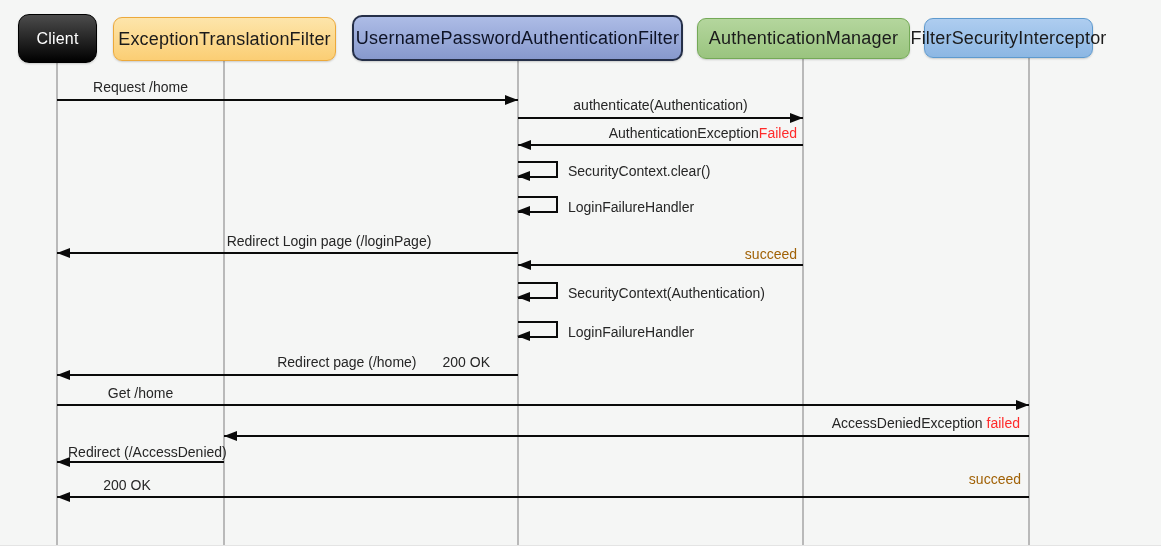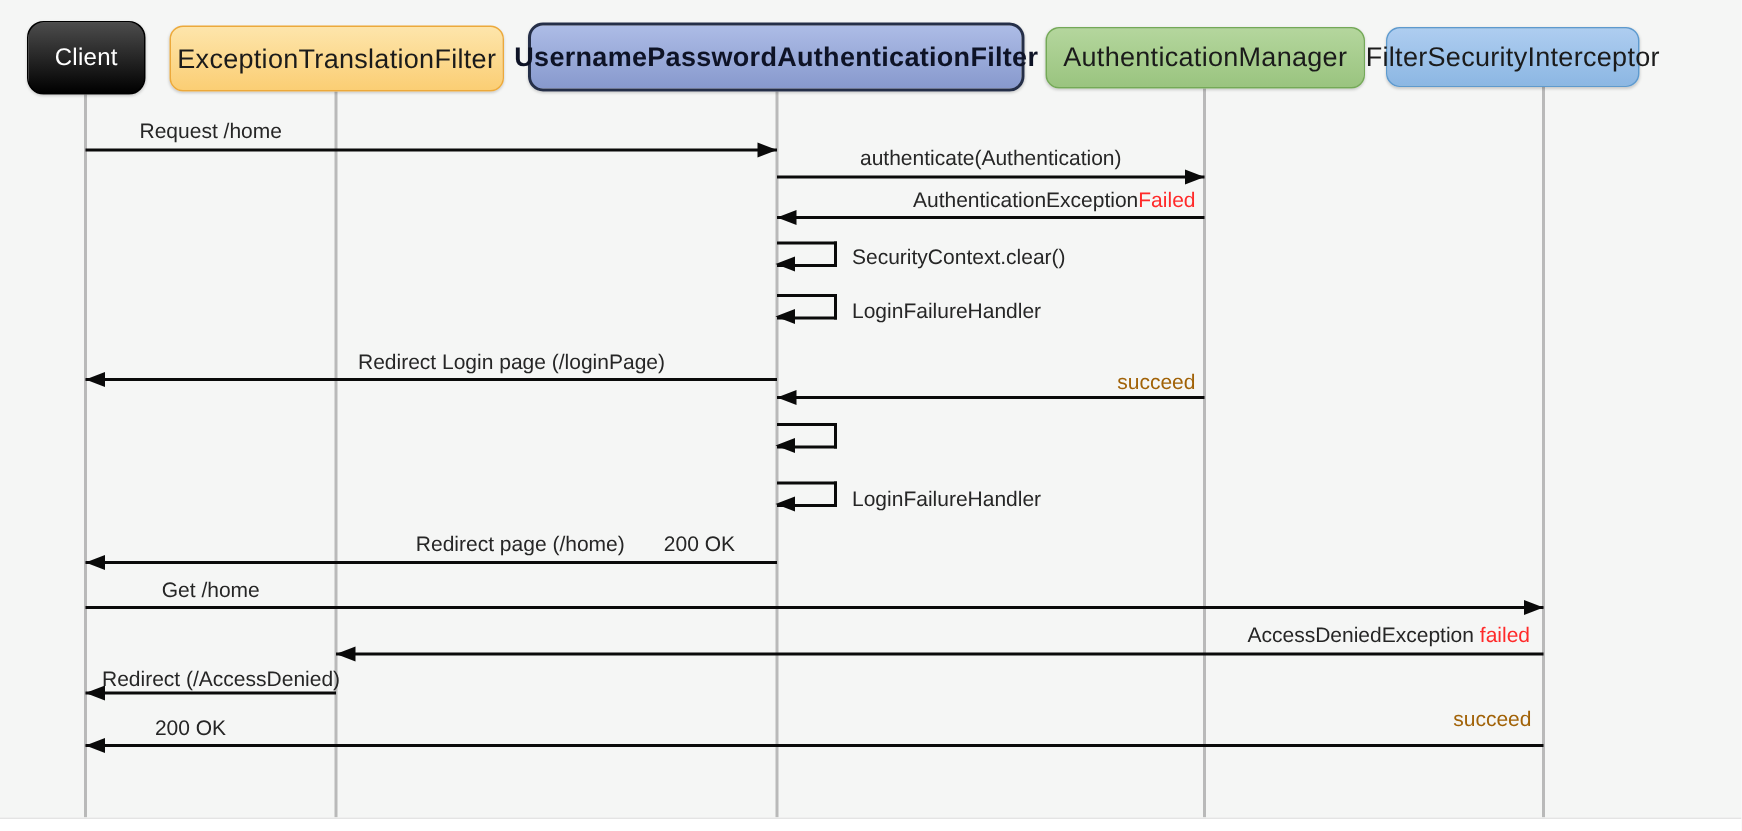--- a/index.html
+++ b/index.html
@@ -34,21 +34,21 @@
     left: 113px; top: 17px; width: 223px; height: 44px;
     background: linear-gradient(#fde5ab, #fbce74);
     border: 1px solid #eca93b;
     border-radius: 9px;
   }
   .actor-upaf {
     left: 352px; top: 15px; width: 331px; height: 46px;
     background: linear-gradient(#adbce6, #8799cd);
     border: 2px solid #252f48;
     border-radius: 10px;
-    font-weight: 700; color: #0e1326;
+    font-weight: 400; color: #0e1326;
   }
   .actor-am {
     left: 697px; top: 18px; width: 213px; height: 41px;
     background: linear-gradient(#b4d69d, #9ac47f);
     border: 1px solid #74a957;
     border-radius: 9px;
   }
   .actor-fsi {
     left: 924px; top: 18px; width: 169px; height: 40px;
     background: linear-gradient(#aecdf0, #8cb7e3);
@@ -141,30 +141,31 @@
   <div class="head head-left" style="left:518px; top:140px;"></div>
 
   <div class="selfcall" style="top:161px;"></div>
   <div class="head head-left" style="left:517px; top:171px;"></div>
   <div class="mlabel" style="left:568px; top:163px;">SecurityContext.clear()</div>
 
   <div class="selfcall" style="top:196px;"></div>
   <div class="head head-left" style="left:517px; top:206px;"></div>
   <div class="mlabel" style="left:568px; top:199px;">LoginFailureHandler</div>
 
-  <div class="mlabel center" style="left:224px; top:233px; width:234px;">Redirect Login page (/loginPage)</div>
+  <div class="mlabel center" style="left:212px; top:233px; width:234px;">Redirect Login page (/loginPage)</div>
   <div class="arrow" style="left:57px; top:252px; width:461px;"></div>
   <div class="head head-left" style="left:57px; top:248px;"></div>
 
   <div class="mlabel right t-blue" style="left:518px; top:246px; width:279px;">succeed</div>
   <div class="arrow" style="left:518px; top:264px; width:285px;"></div>
   <div class="head head-left" style="left:518px; top:260px;"></div>
 
   <div class="selfcall" style="top:282px;"></div>
   <div class="head head-left" style="left:517px; top:292px;"></div>
+  <div class="mlabel" style="left:568px; top:285px;">SecurityContext(Authentication)</div>
 
   <div class="selfcall" style="top:321px;"></div>
   <div class="head head-left" style="left:517px; top:331px;"></div>
   <div class="mlabel" style="left:568px; top:324px;">LoginFailureHandler</div>
 
   <div class="mlabel right" style="left:224px; top:354px; width:266px;"><span>Redirect page (/home)</span><span class="gap-left">200 OK</span></div>
   <div class="arrow" style="left:57px; top:374px; width:461px;"></div>
   <div class="head head-left" style="left:57px; top:370px;"></div>
 
   <div class="mlabel center" style="left:57px; top:385px; width:167px;">Get /home</div>

